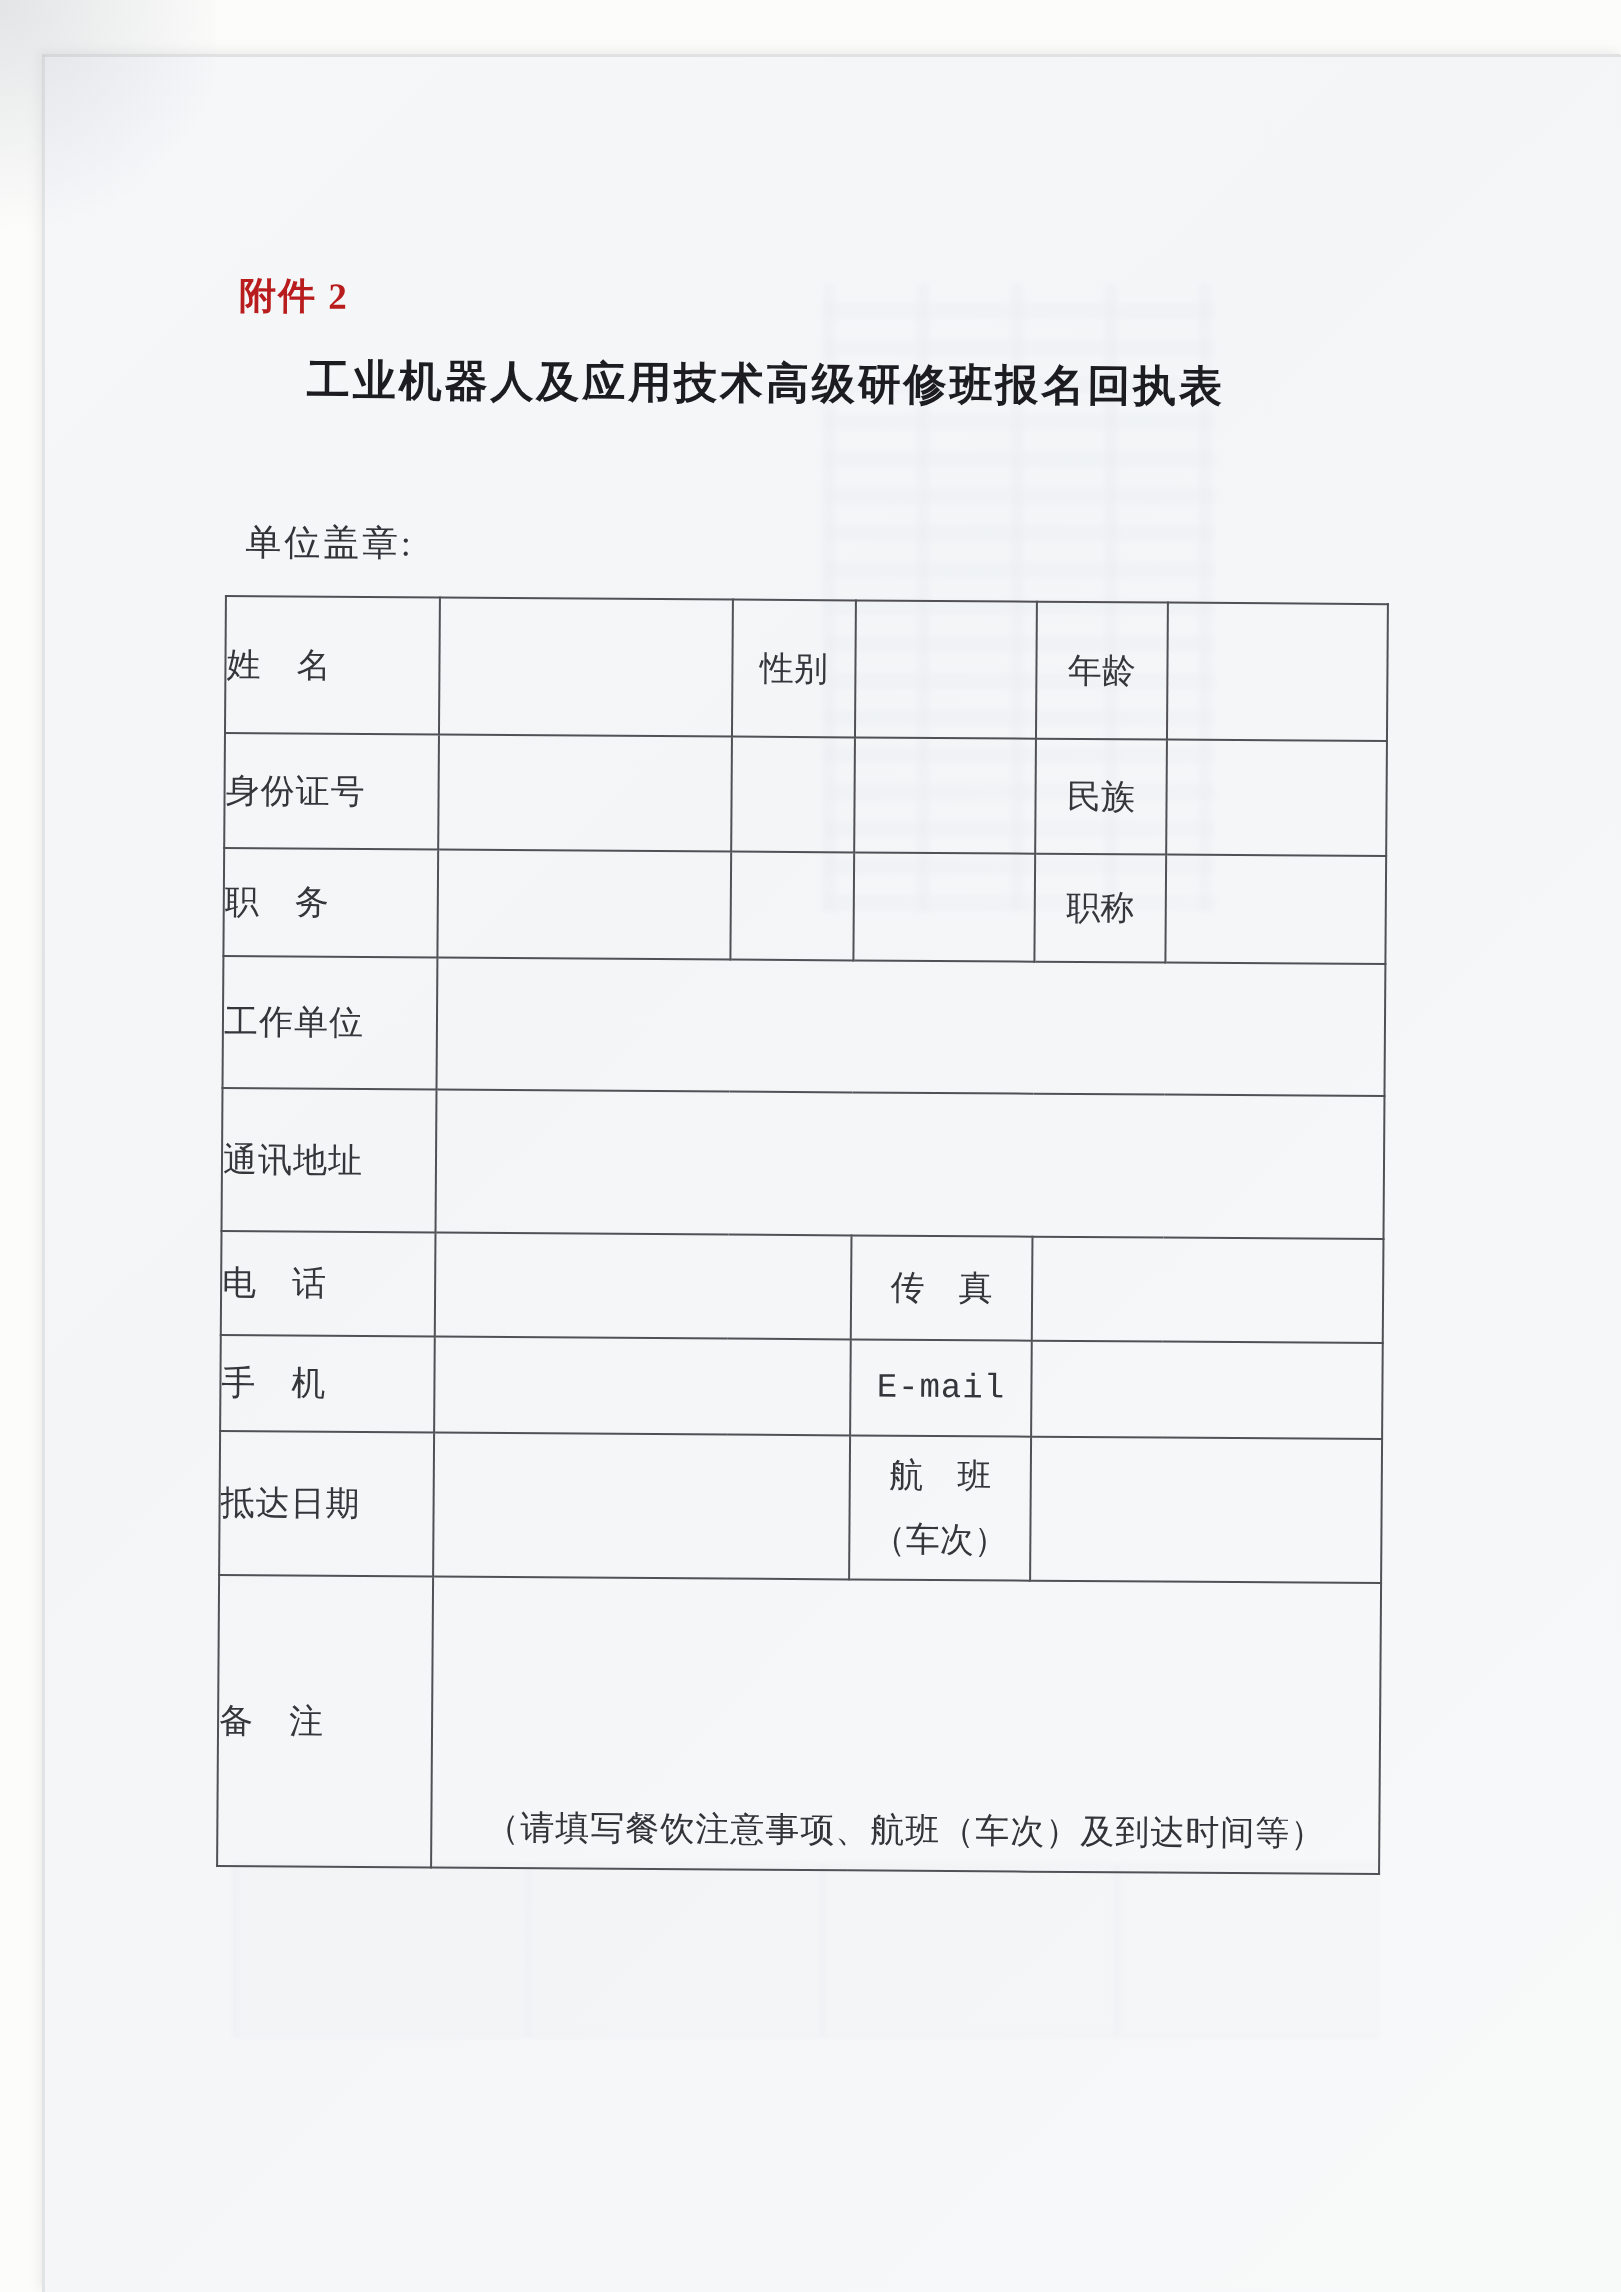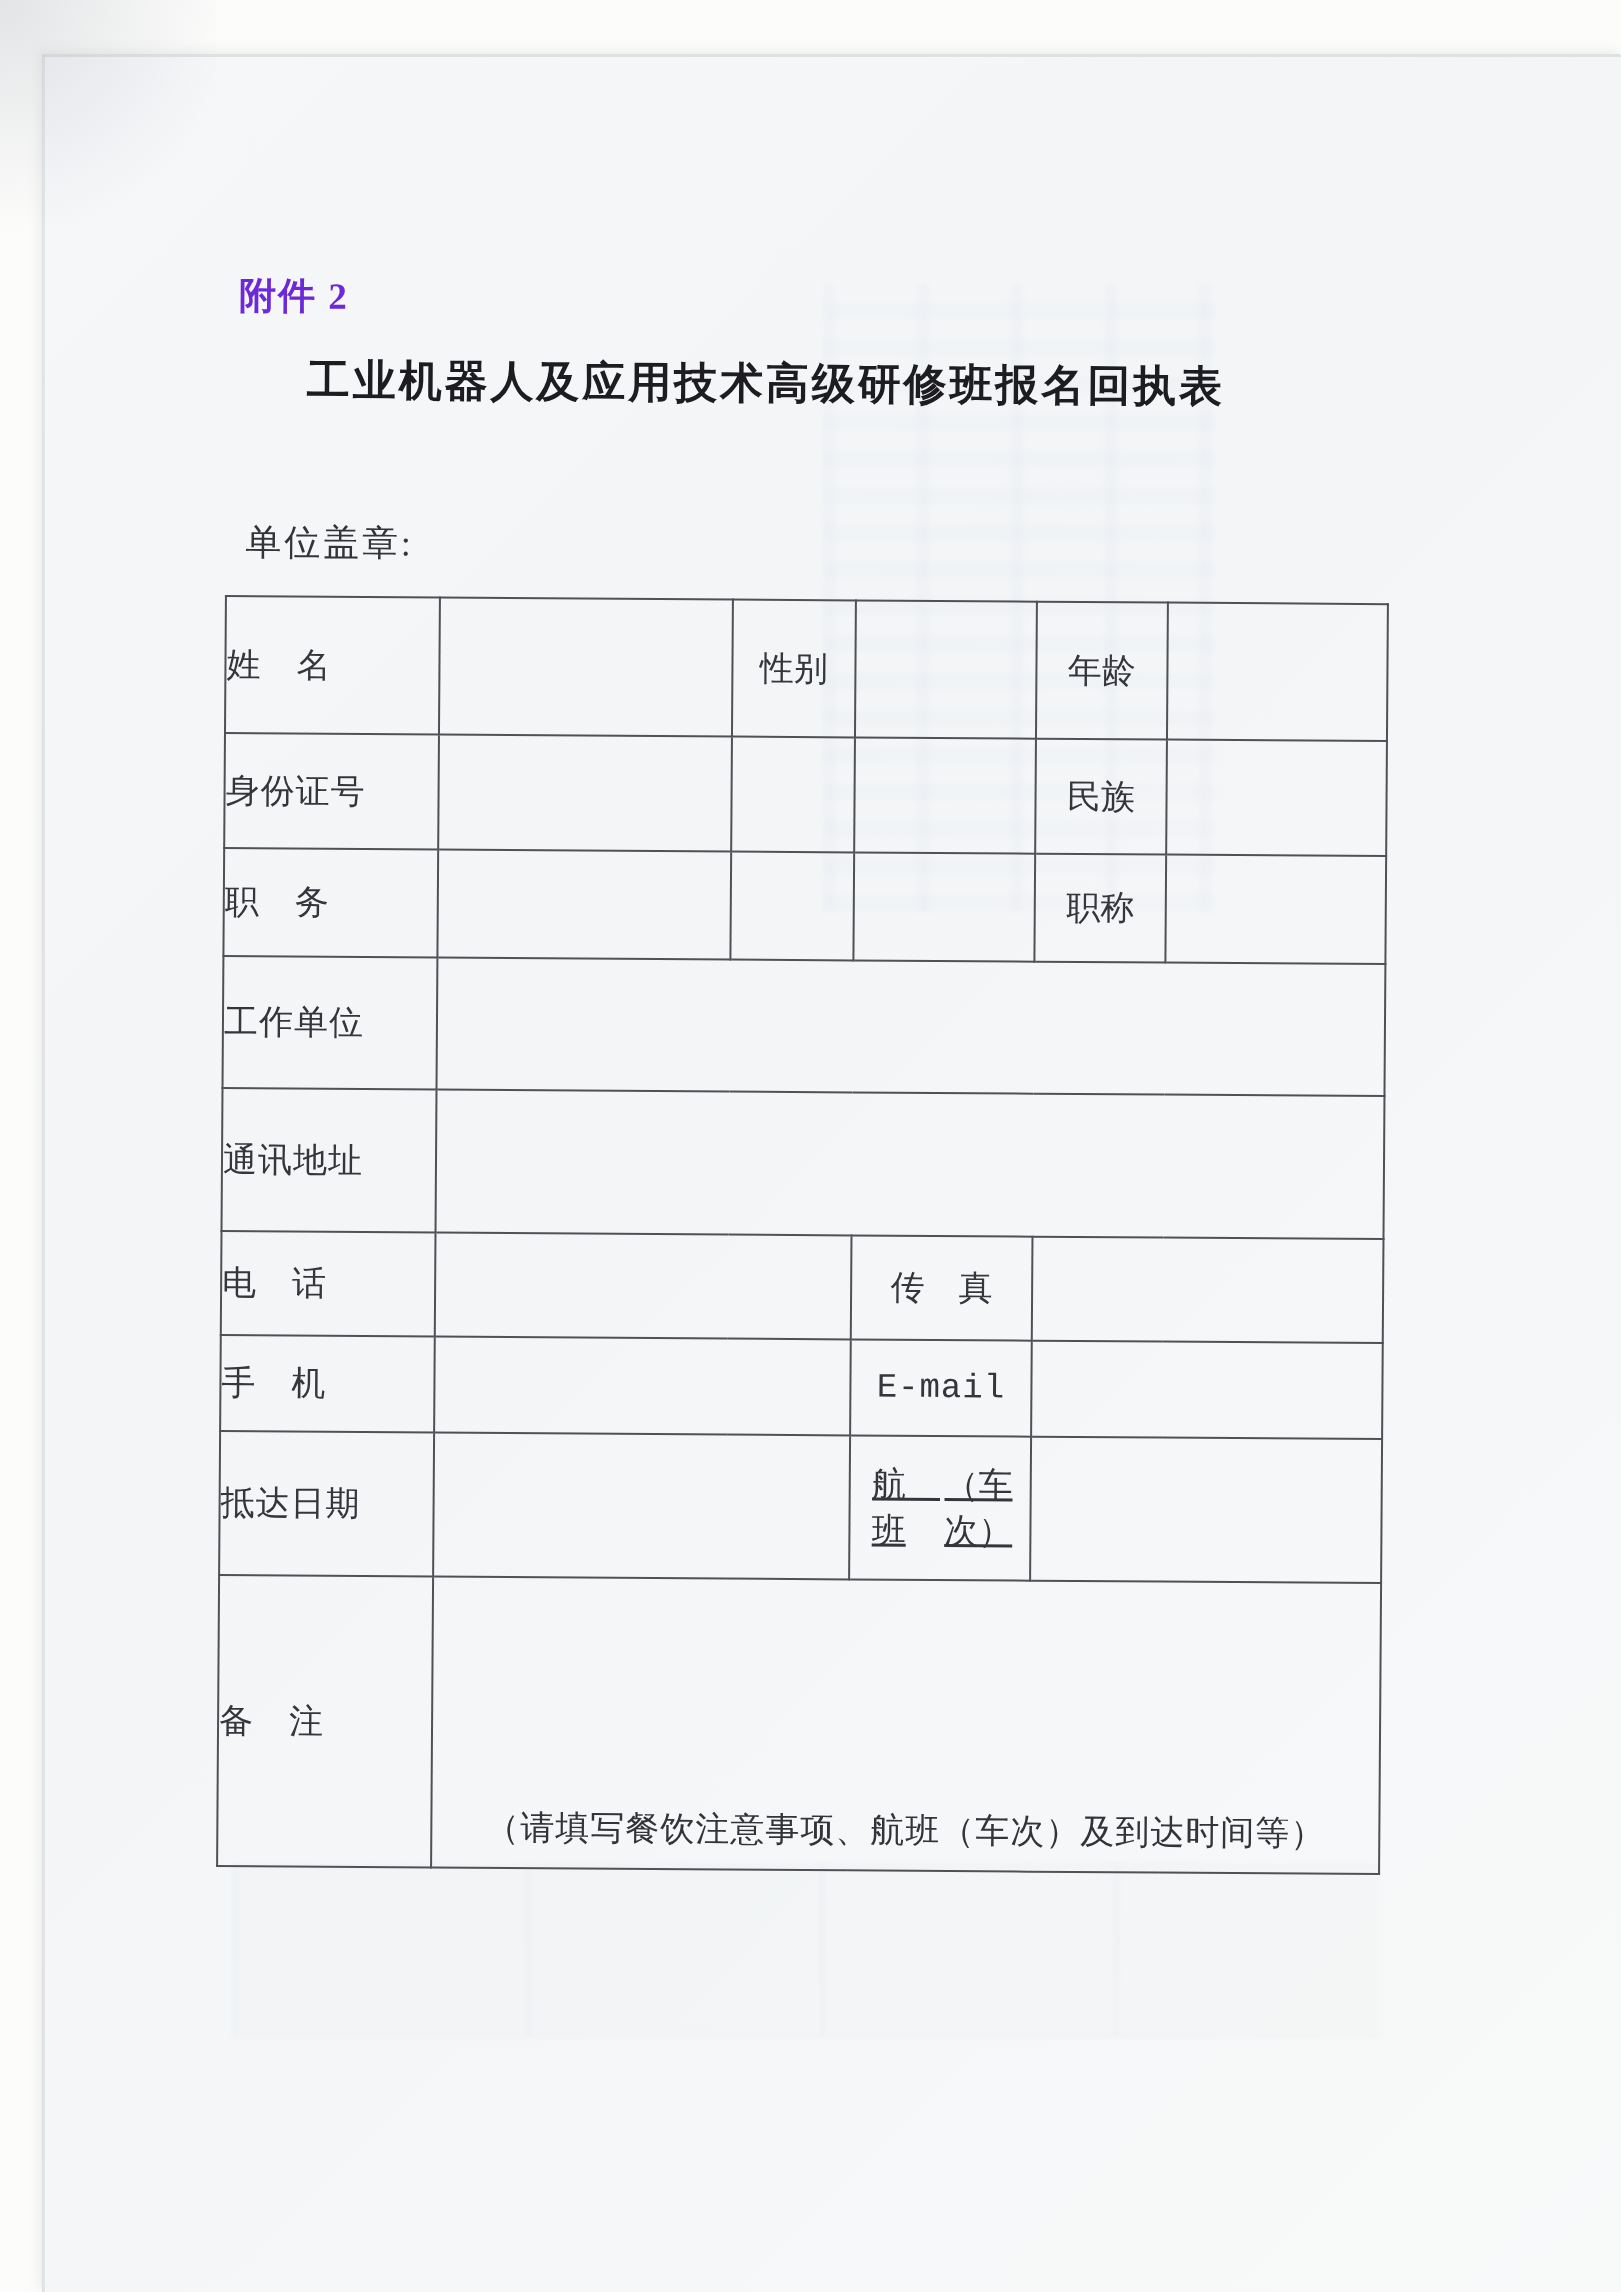--- a/index.html
+++ b/index.html
@@ -42,21 +42,21 @@
 
   
   .content {
     position:absolute; inset:0;
     transform:rotate(0.4deg); transform-origin:225px 588px;
     color:#2e2e34;
   }
 
   .attachment {
     position:absolute; left:237px; top:271px;
-    font-size:37px; font-weight:700; letter-spacing:2px; color:#6d28d9;
+    font-size:37px; font-weight:700; letter-spacing:2px; color:#b91c1c;
   }
   .doc-title {
     position:absolute; left:245px; top:351px; width:1039px;
     text-align:center; font-family:"Liberation Sans", sans-serif;
     font-size:43px; font-weight:700; letter-spacing:2.9px; color:#1c1c21;
   }
   .seal {
     position:absolute; left:245px; top:518px;
     font-size:36px; letter-spacing:2.9px; color:#33333a;
   }
@@ -69,22 +69,22 @@
   .form-table td {
     border:2px solid #505056; padding:0;
     font-size:34px; color:#35353c; vertical-align:middle;
   }
   .r1 td{height:135px}.r2 td{height:113px}.r3 td{height:106px}
   .r4 td{height:130px}.r5 td{height:141px}.r6 td{height:102px}
   .r7 td{height:94px}.r8 td{height:142px}.r9 td{height:289px}
   .lbl { padding-left:29px; letter-spacing:1px; }
   .ctr { text-align:center; }
   .mono { font-family:"Liberation Mono", monospace; font-size:30px; letter-spacing:1px; }
-  .flight { display:flex; flex-direction:row; justify-content:space-between;
-    height:110px; padding:7.8px 0; align-items:center;text-decoration:underline; }
+  .flight { display:flex; flex-direction:column; justify-content:space-between;
+    height:110px; padding:7.8px 0; align-items:center; }
   .remarks-cell { position:relative; }
   .remarks-note { position:absolute; left:0; bottom:15.7px; width:100%;
     text-align:center; font-size:34px; letter-spacing:1px; color:#33333a; }
 </style>
 </head>
 <body>
 
 <div class="paper"></div>
 <div class="edge-top"></div>
 <div class="edge-left"></div>

